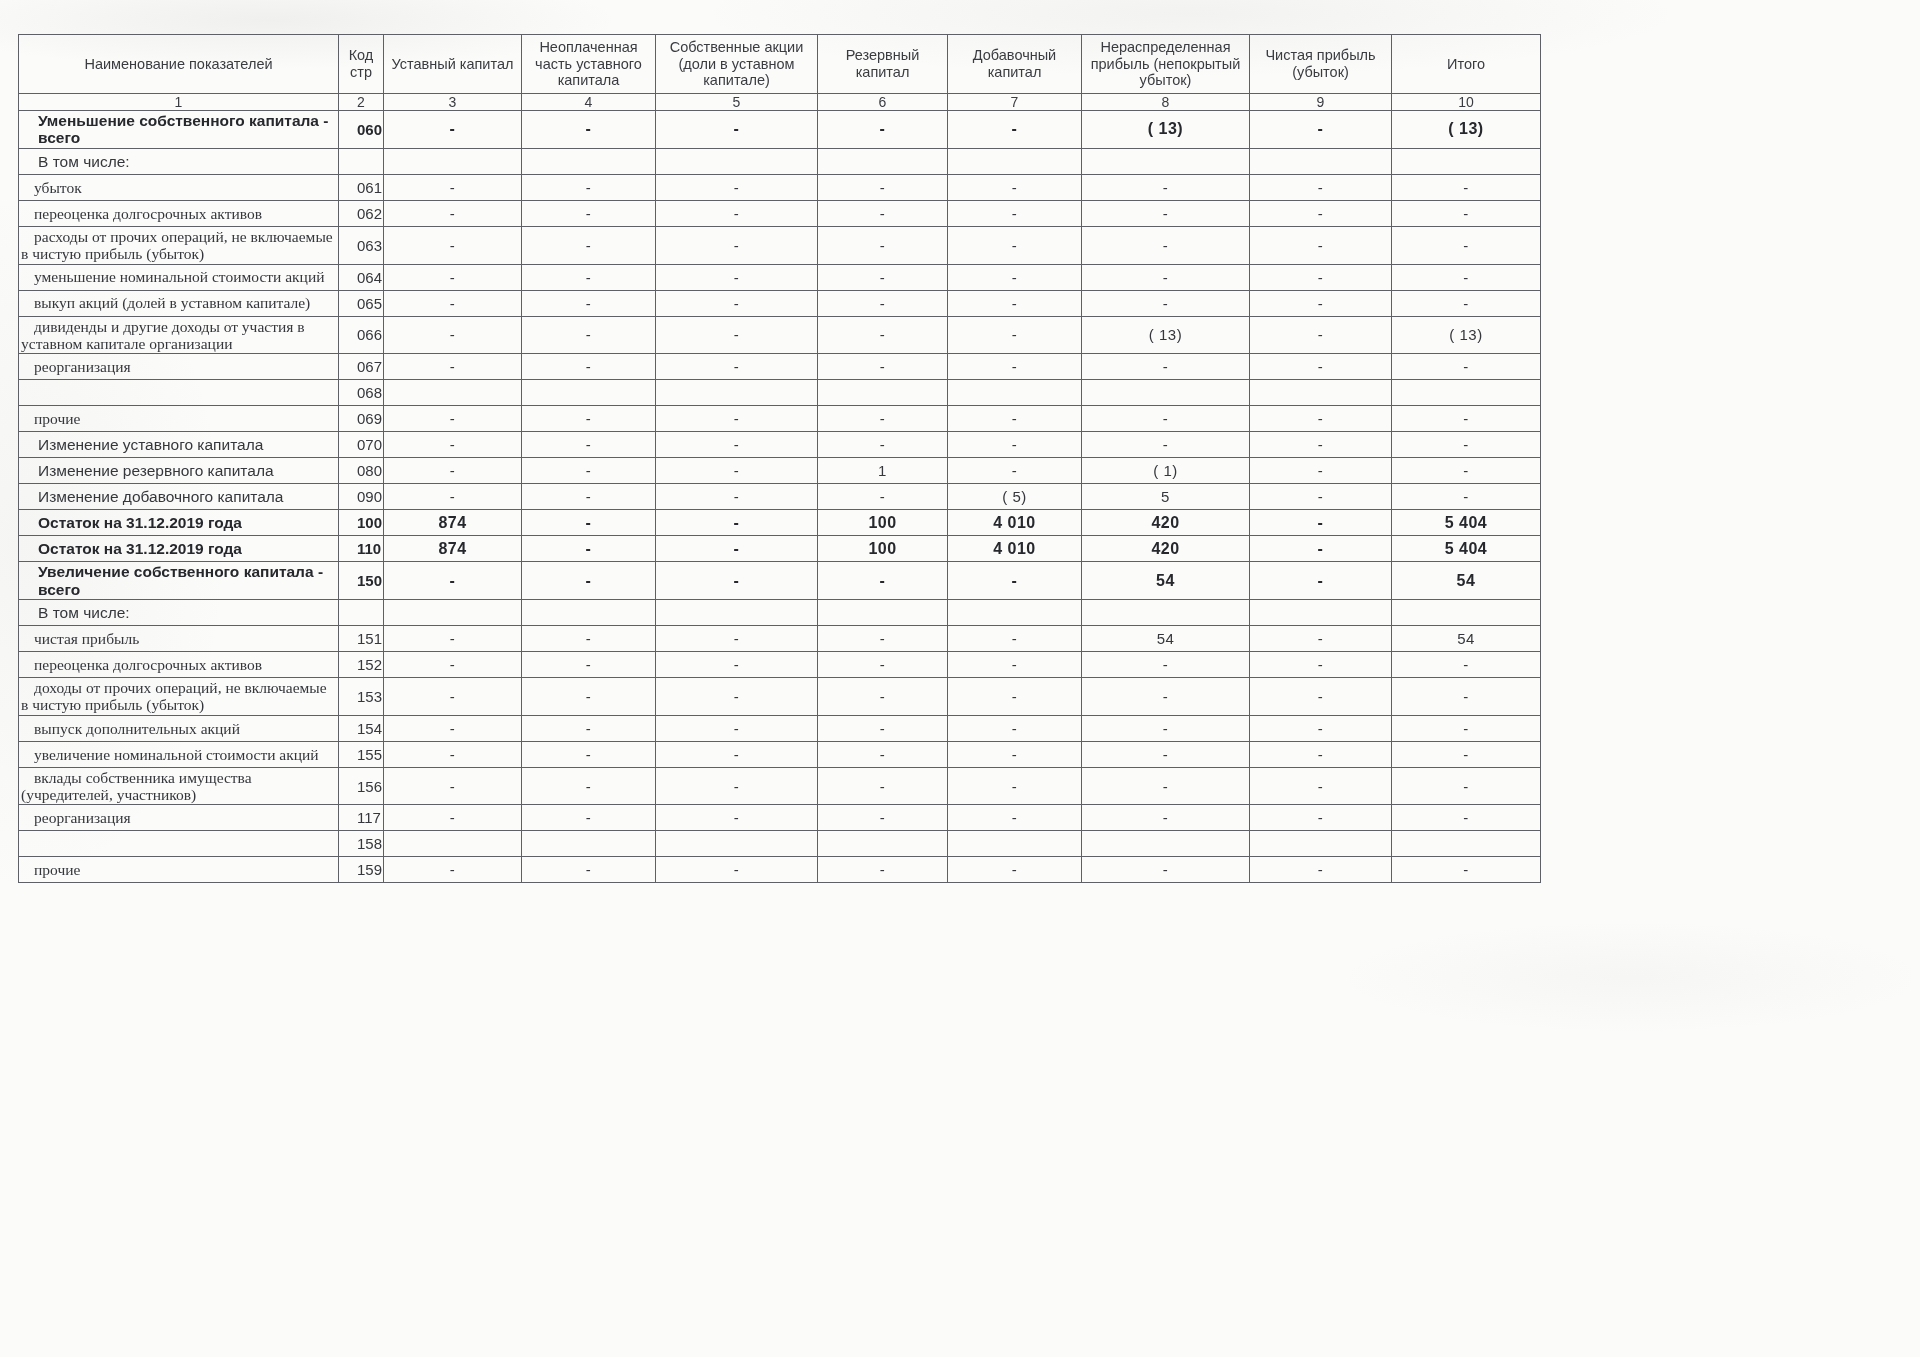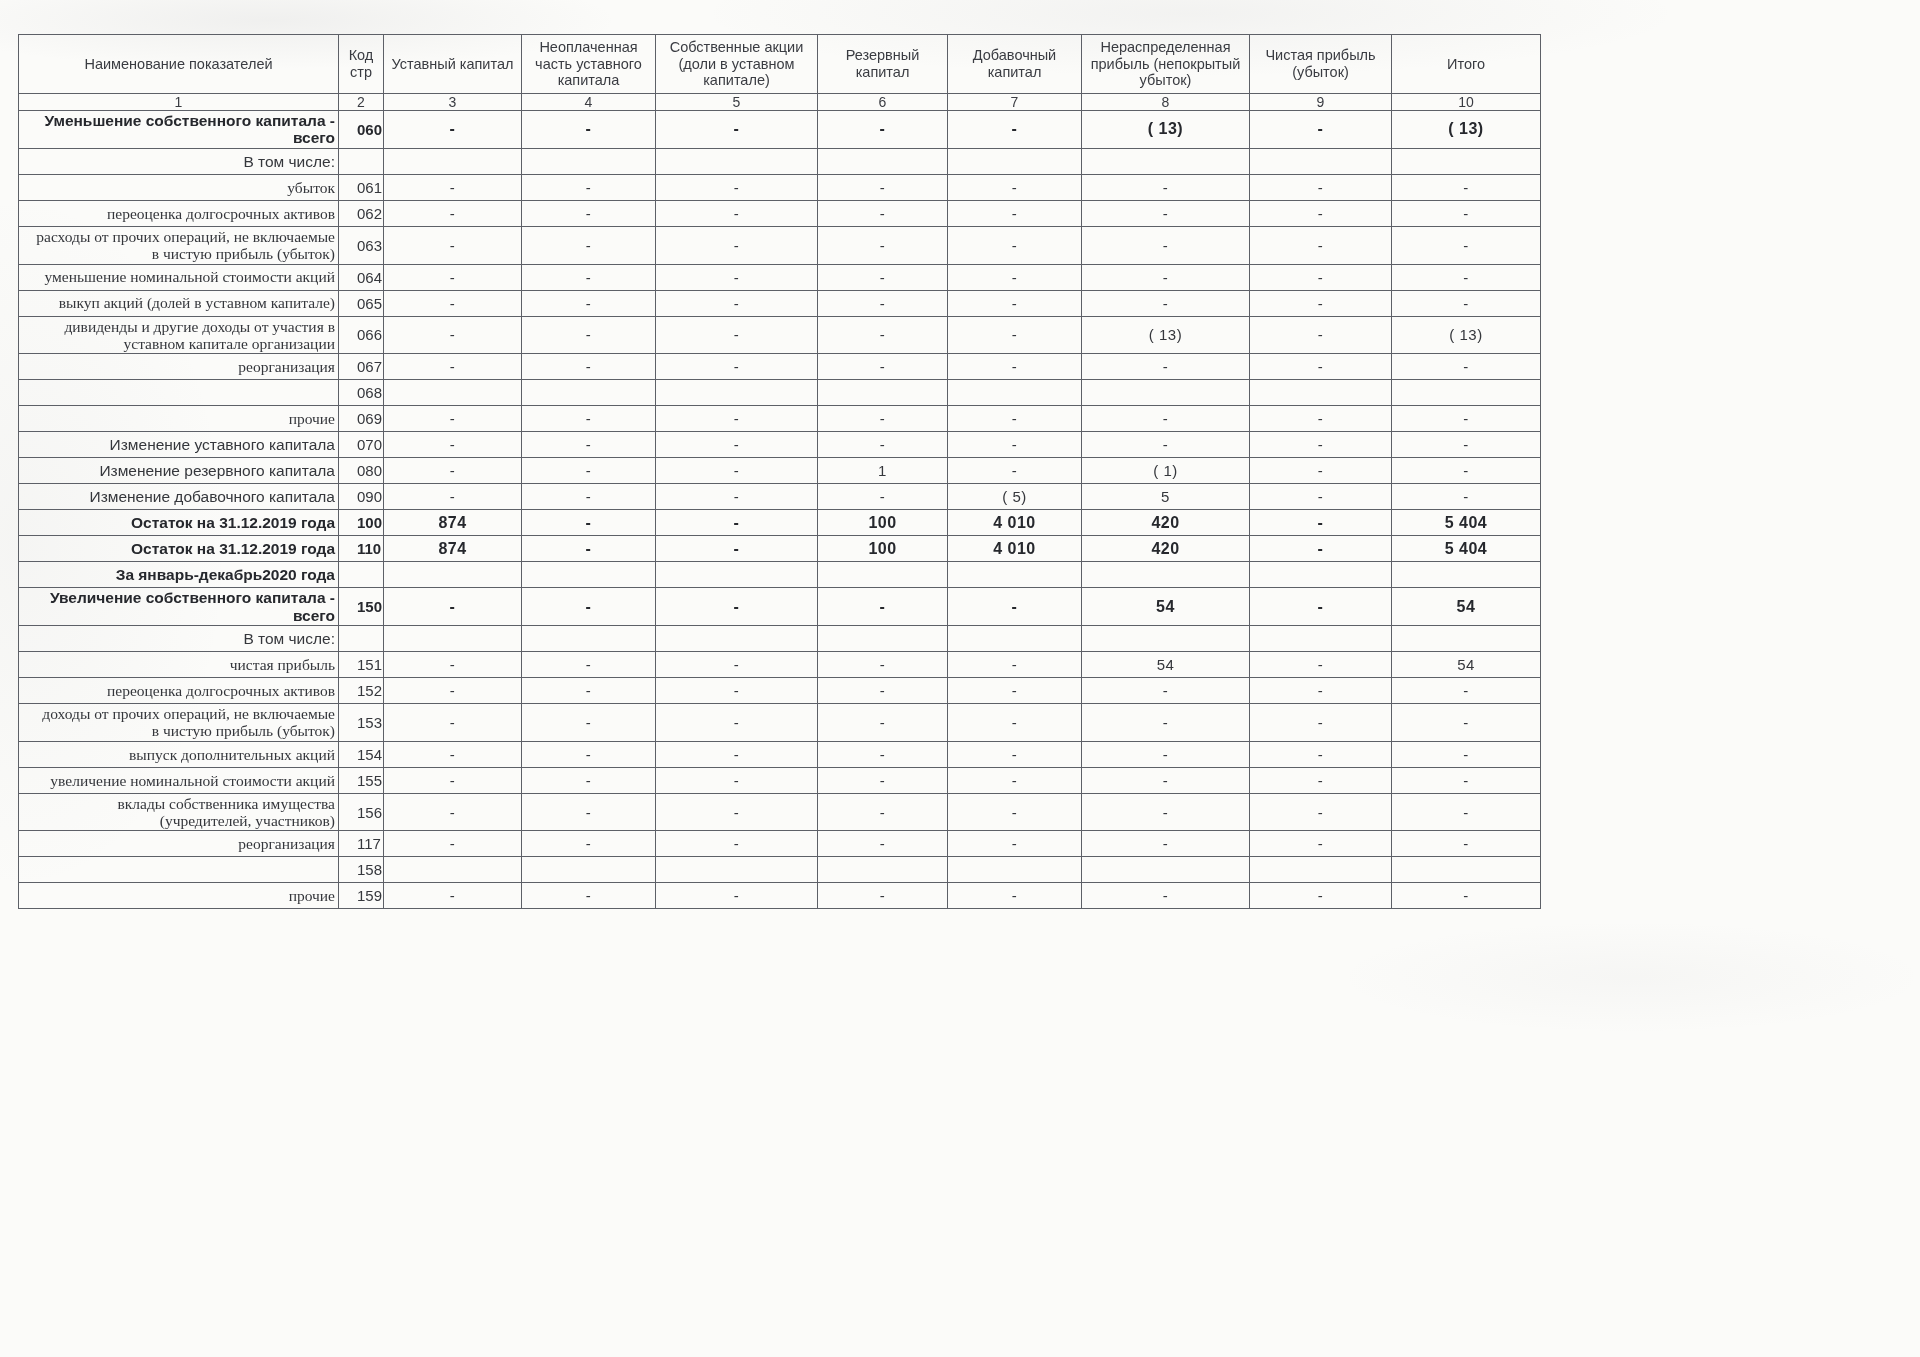--- a/index.html
+++ b/index.html
@@ -59,22 +59,22 @@
   }
   thead tr.nums th {
     height: 15px;
     padding: 0 2px;
     font-size: 14px;
   }
 
   tbody td { height: 23px; font-size: 15px; }
 
   td.name {
-    text-align: right;
-    padding: 1px 3px 1px 8px;
+    text-align: left;
+    padding: 1px 3px 1px 19px;
     font-size: 15.5px;
     line-height: 1.12;
   }
   td.name.indent { text-indent: 13px; padding-left: 2px; font-family: Liberation Serif, serif; }
 
   td.code { text-align: center; font-size: 15px; padding: 1px 18px; }
 
   td.val  { text-align: center; font-size: 15px; padding: 1px 4px; letter-spacing: .5px; }
 
   tr.bold td { font-weight: bold; color: #26282d; }
@@ -311,32 +311,20 @@
           <td class="val">874</td>
           <td class="val">-</td>
           <td class="val">-</td>
           <td class="val">100</td>
           <td class="val">4 010</td>
           <td class="val">420</td>
           <td class="val">-</td>
           <td class="val">5 404</td>
         </tr>
         <tr class="bold">
-          <td class="name">За январь-декабрь2020 года</td>
-          <td class="code"></td>
-          <td class="val"></td>
-          <td class="val"></td>
-          <td class="val"></td>
-          <td class="val"></td>
-          <td class="val"></td>
-          <td class="val"></td>
-          <td class="val"></td>
-          <td class="val"></td>
-        </tr>
-        <tr class="bold">
           <td class="name">Увеличение собственного капитала - всего</td>
           <td class="code">150</td>
           <td class="val">-</td>
           <td class="val">-</td>
           <td class="val">-</td>
           <td class="val">-</td>
           <td class="val">-</td>
           <td class="val">54</td>
           <td class="val">-</td>
           <td class="val">54</td>

